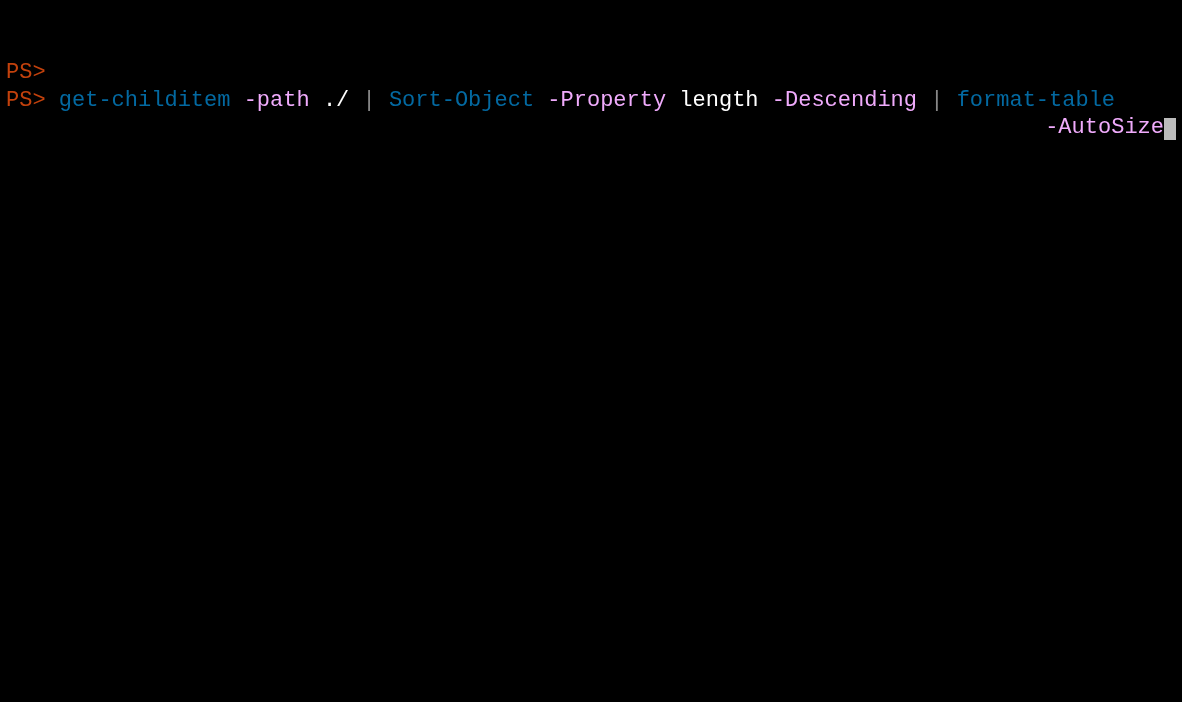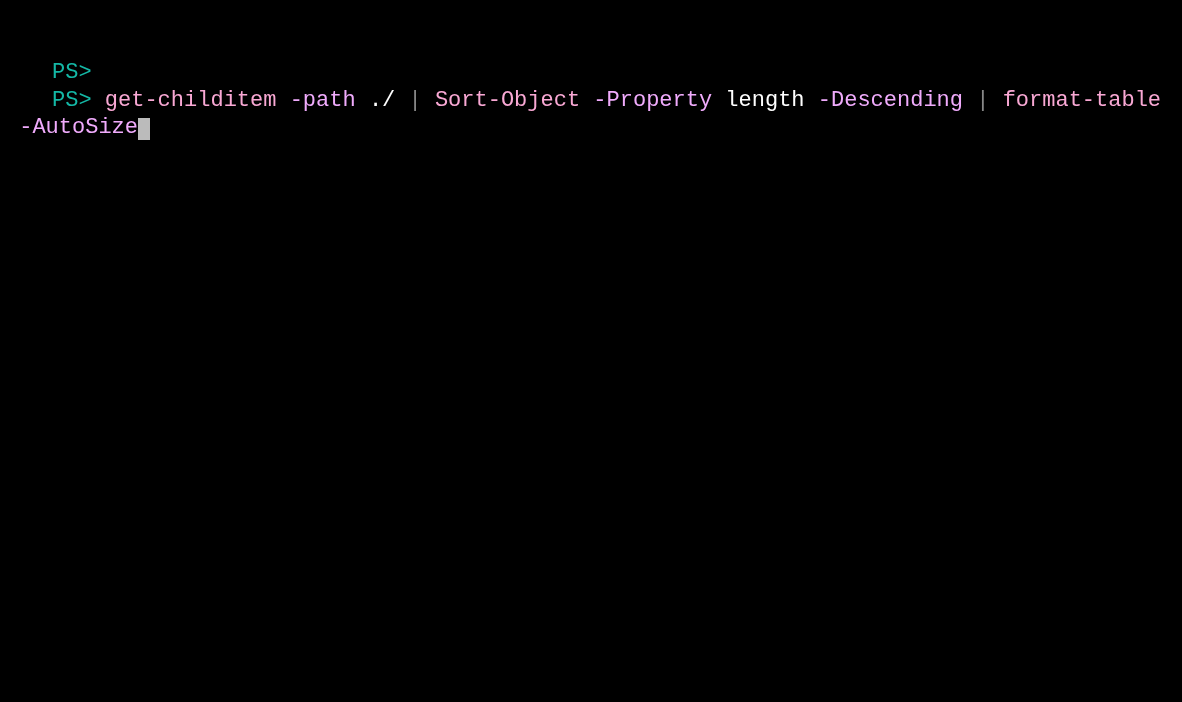--- a/index.html
+++ b/index.html
@@ -15,25 +15,24 @@
       font-size: 22px;
       line-height: 1.25;
       padding: 4px 6px;
       overflow: hidden;
     }
     .terminal {
       white-space: pre-wrap;
       word-break: break-all;
     }
     .prompt {
-      color: #14b8a6;
-      margin-left: 46px;
+      color: #c2410c;
     }
     .cmdlet {
-      color: #f9a8d4;
+      color: #0369a1;
     }
     .parameter {
       color: #f0abfc;
     }
     .argument {
       color: #ffffff;
     }
     .operator {
       color: #888888;
     }
@@ -42,20 +41,21 @@
       width: 12px;
       height: 22px;
       background-color: #bbbbbb;
       vertical-align: text-bottom;
     }
     .line {
       display: block;
     }
     .wrap-indent {
       padding-left: 0;
+      text-align: right;
     }
   </style>
 </head>
 <body>
 
 <div class="terminal">
   <span class="line"><span class="prompt">PS&gt;</span></span><span class="line"><span class="prompt">PS&gt;</span><span> </span><span class="cmdlet">get-childitem</span><span> </span><span class="parameter">-path</span><span> </span><span class="argument">./</span><span> </span><span class="operator">|</span><span> </span><span class="cmdlet">Sort-Object</span><span> </span><span class="parameter">-Property</span><span> </span><span class="argument">length</span><span> </span><span class="parameter">-Descending</span><span> </span><span class="operator">|</span><span> </span><span class="cmdlet">format-table</span></span><span class="line wrap-indent"><span> </span><span class="parameter">-AutoSize</span><span class="cursor"></span></span>
 </div>
 
 </body></html>

